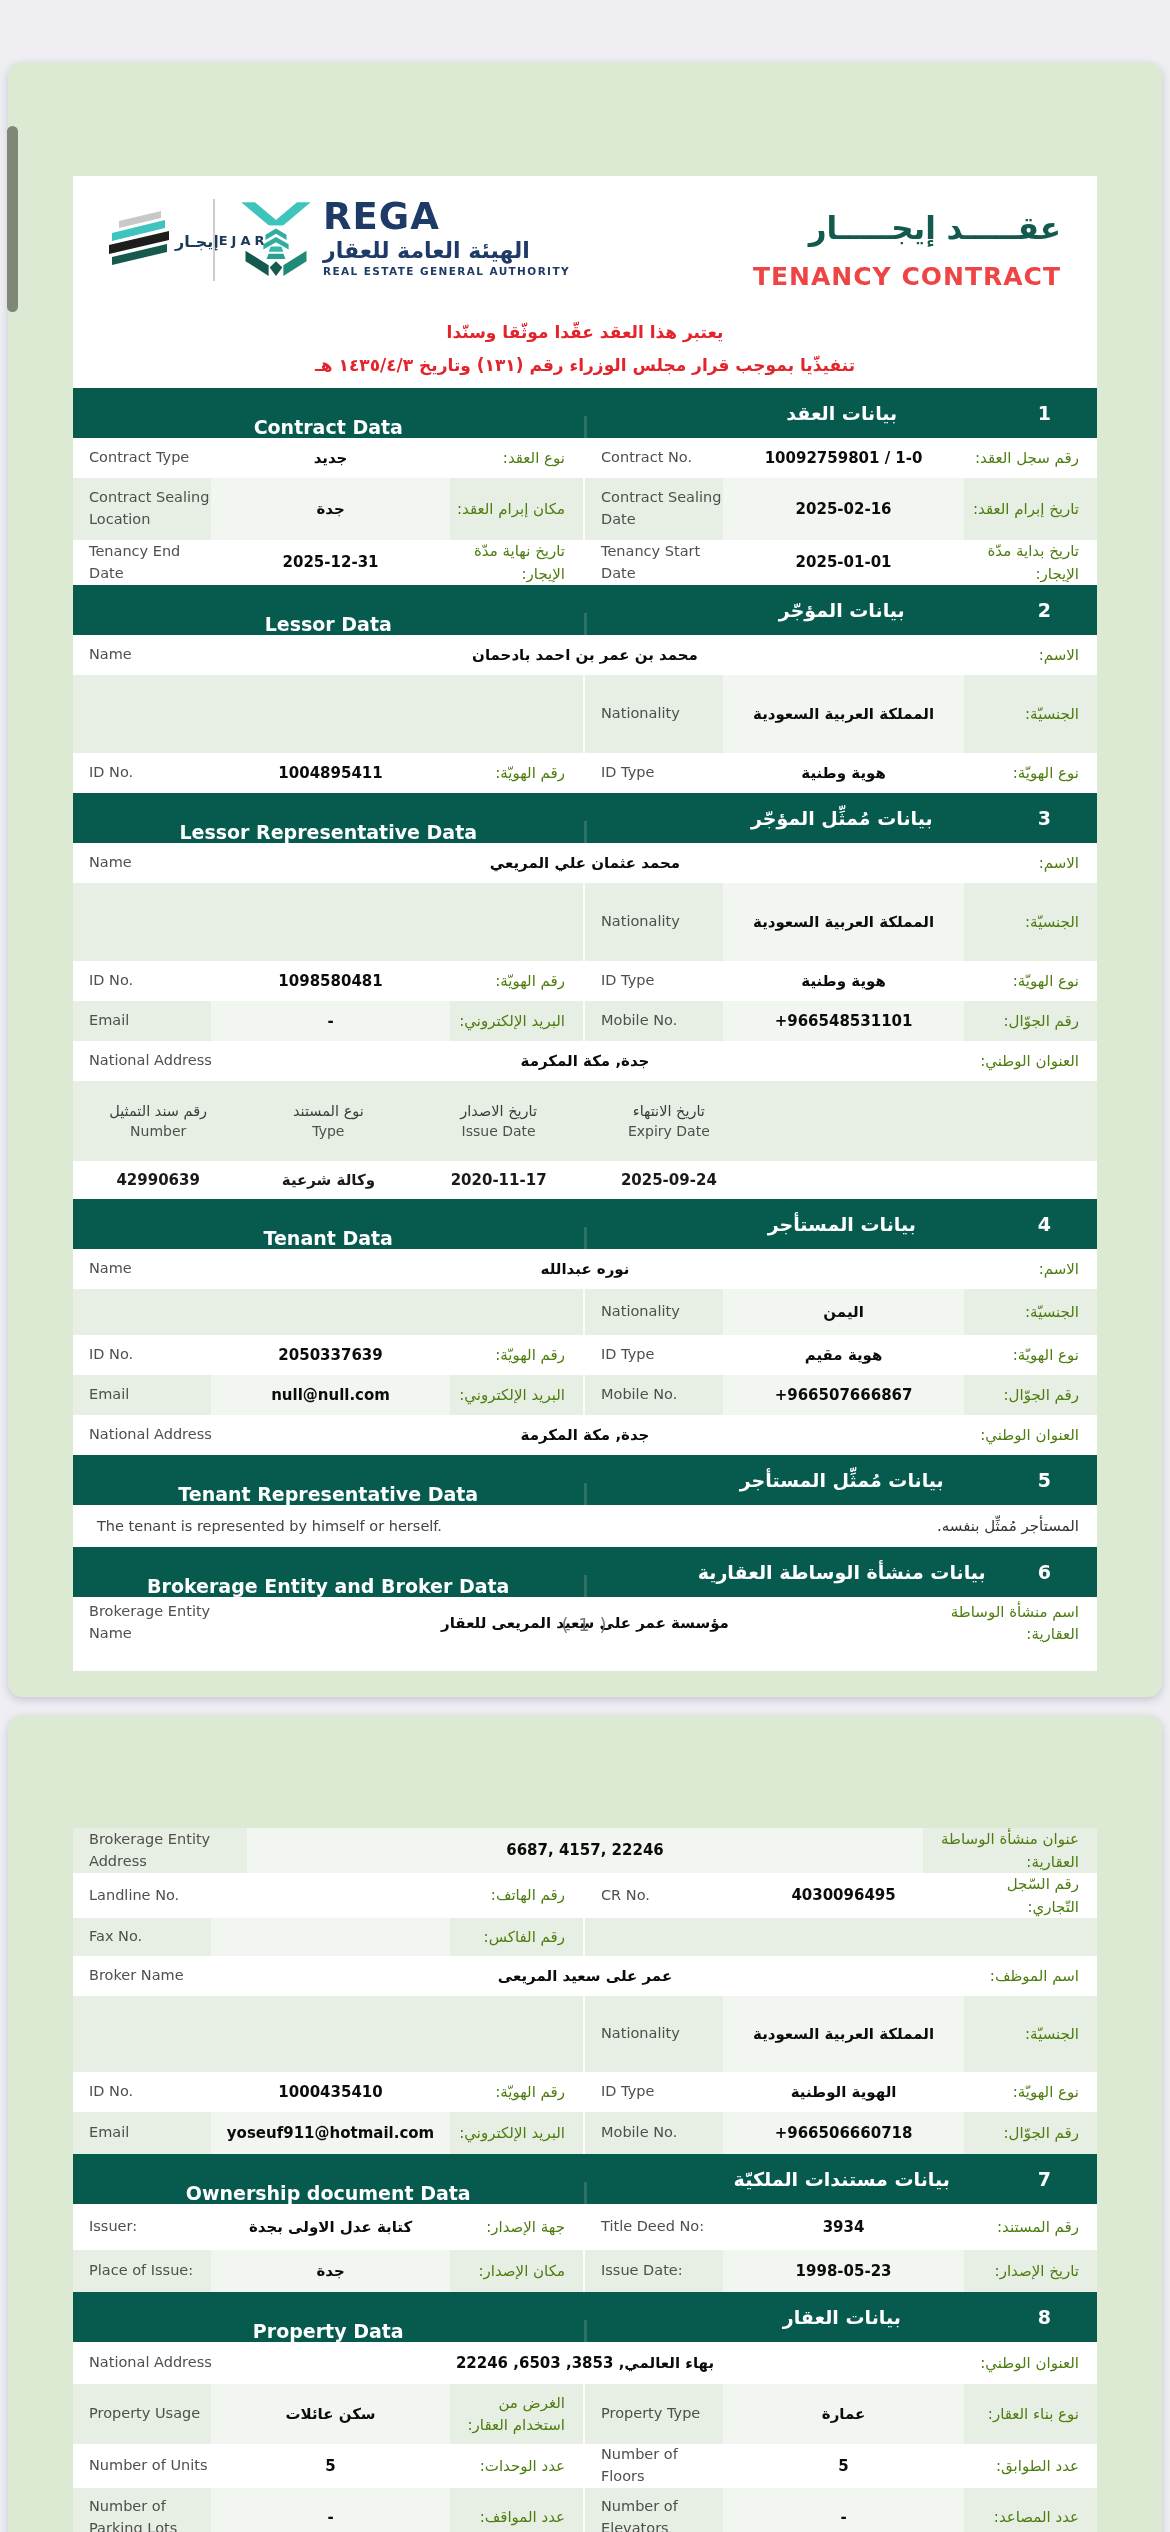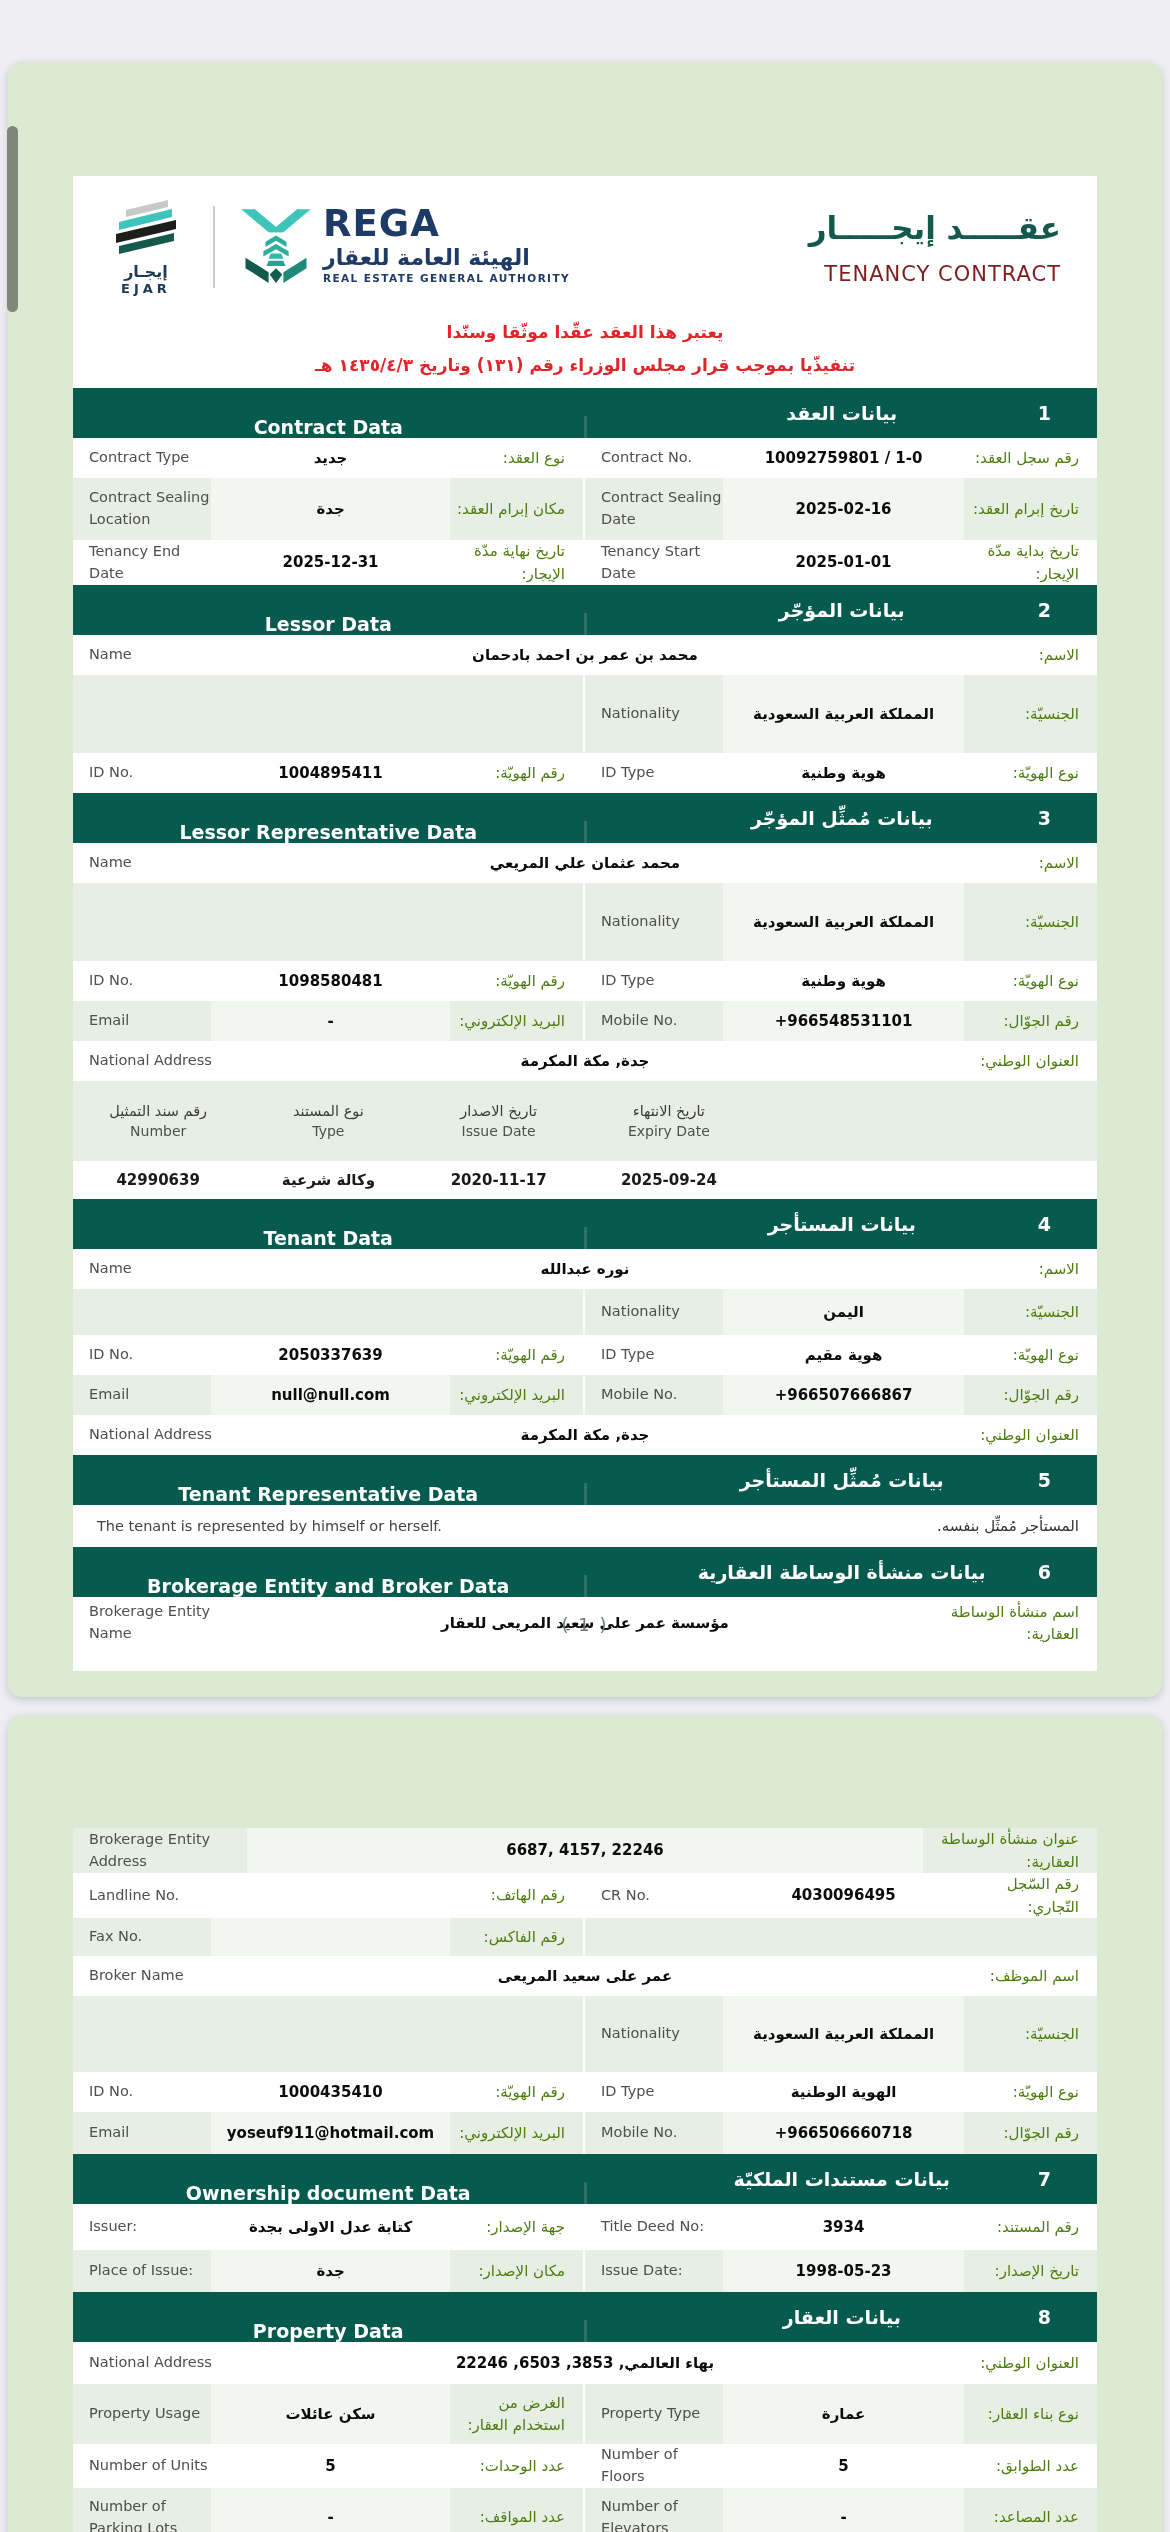--- a/index.html
+++ b/index.html
@@ -10,32 +10,32 @@
   #page1{top:62px;height:1635px;}
   #page2{top:1715px;height:880px;border-bottom-left-radius:0;border-bottom-right-radius:0;}
   .content{position:absolute;left:65px;width:1024px;background:#ffffff;direction:rtl;
            display:flex;flex-direction:column;}
   #page1 .content{top:114px;}
   #page2 .content{top:113px;}
 
   
   .doc-header{direction:ltr;position:relative;height:212px;background:#fff;}
   .logos{position:absolute;left:30px;top:22px;display:flex;align-items:center;gap:24px;}
-  .ejar{display:flex;flex-direction:column;align-items:center;width:86px;}
+  .ejar{display:flex;flex-direction:row;align-items:center;width:86px;}
   .ejar .ar{color:#1c3a57;font-weight:bold;font-size:16px;margin-top:2px;}
   .ejar .en{color:#1c3a57;font-weight:bold;font-size:13px;letter-spacing:4px;}
   .logo-div{width:2px;height:82px;background:#c9cdd2;}
   .rega{display:flex;align-items:flex-start;gap:10px;}
   .rega-txt{display:flex;flex-direction:column;line-height:1.05;}
   .rega-txt .nm{color:#1e3a66;font-weight:bold;font-size:37px;letter-spacing:1px;}
   .rega-txt .ar{color:#1e3a66;font-weight:bold;font-size:22px;margin-top:2px;}
   .rega-txt .en{color:#1e3a66;font-size:10.5px;letter-spacing:1.4px;margin-top:4px;font-weight:bold;}
   .titles{position:absolute;right:36px;top:34px;text-align:right;}
   .titles .t-ar{color:#14594e;font-weight:bold;font-size:31px;}
-  .titles .t-en{color:#7f1d1d;font-size:21px;letter-spacing:1px;margin-top:16px;font-weight:normal;}
+  .titles .t-en{color:#ef4444;font-size:25px;letter-spacing:1px;margin-top:16px;font-weight:bold;}
   .notice{position:absolute;left:0;right:0;top:140px;text-align:center;direction:rtl;
           color:#e3242b;font-weight:bold;font-size:17px;line-height:1.95;}
 
   
   .sec{display:flex;min-height:44px;background:#065a4e;color:#fff;font-weight:bold;}
   .sh{width:50%;display:flex;align-items:center;justify-content:center;position:relative;}
   .sh.l-half{border-right:3px solid #2e7164;margin-top:28px;}
   .sh .num{position:absolute;right:46px;font-size:19px;}
   .sh .t-ar{font-size:19px;}
   .sh .t-en{font-size:19px;direction:ltr;}

